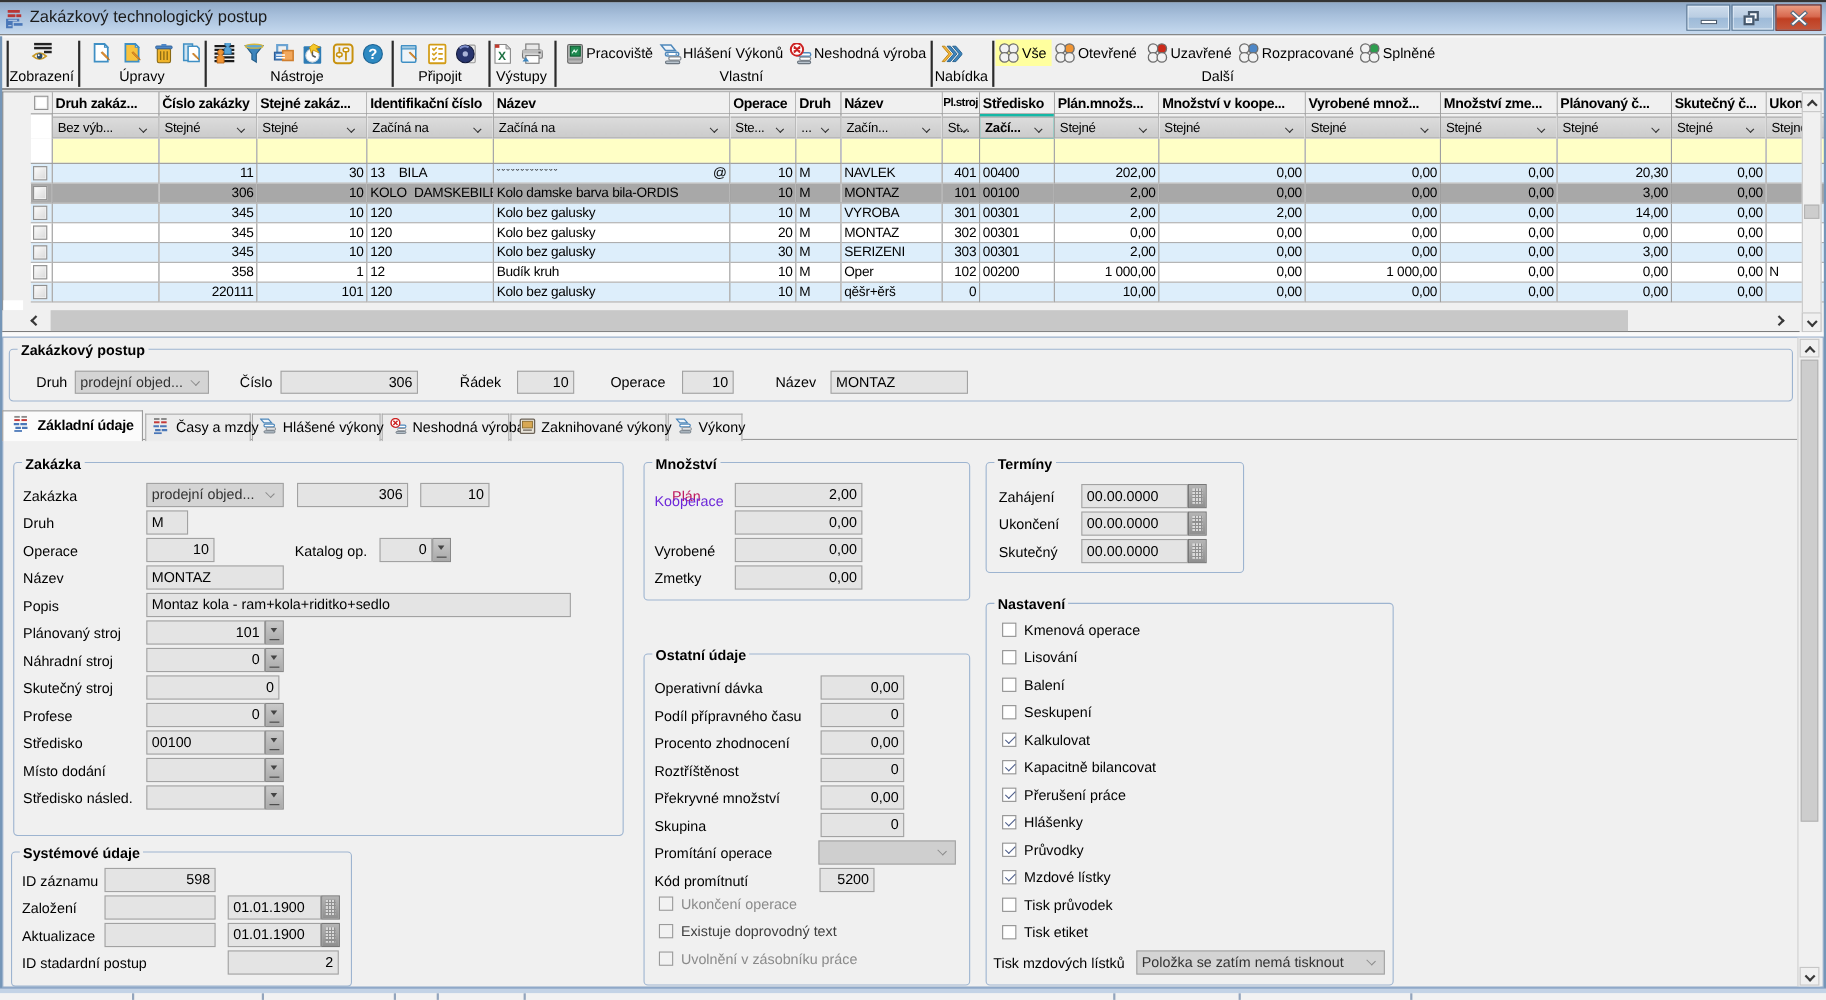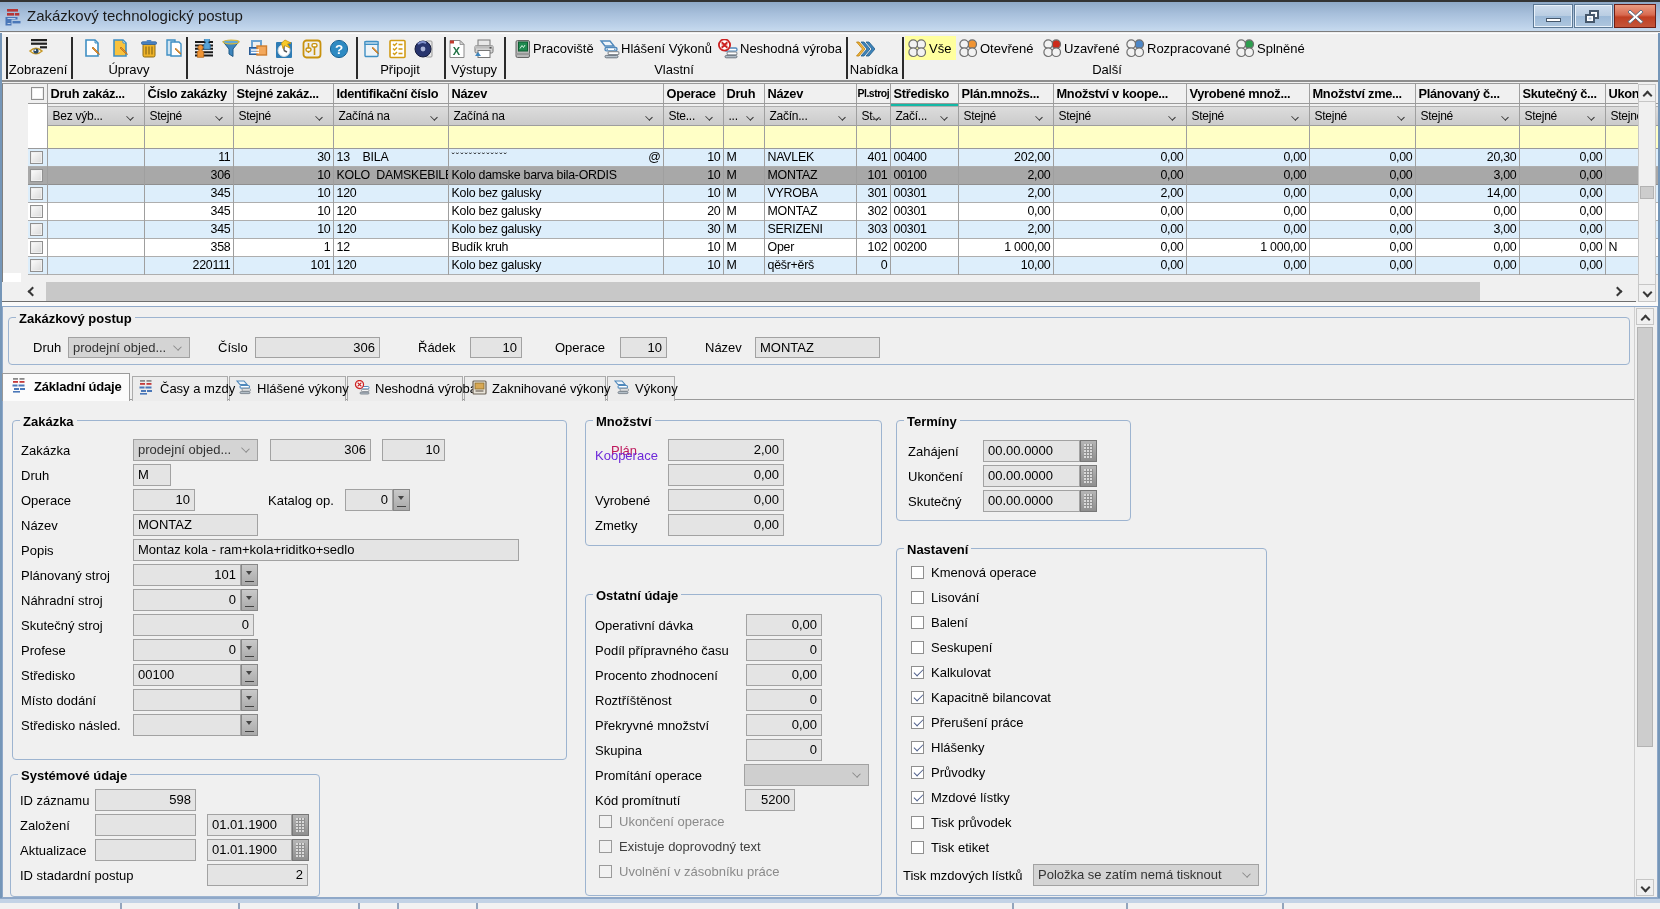--- a/index.html
+++ b/index.html
@@ -325,21 +325,21 @@
           </td>
           <td style="position:relative;background:#f0f0f0;padding:0;">
             <div class="combo">...<b></b></div>
           </td>
           <td style="position:relative;background:#f0f0f0;padding:0;">
             <div class="combo">Začín...<b></b></div>
           </td>
           <td style="position:relative;background:#f0f0f0;padding:0;">
             <div class="combo">St...<b></b></div>
           </td>
-          <td style="position:relative;background:#14b8a6;padding:0;">
+          <td style="position:relative;background:#14b8a6;padding:0;font-weight:bold;">
             <div class="combo">Začí...<b></b></div>
           </td>
           <td style="position:relative;background:#f0f0f0;padding:0;">
             <div class="combo">Stejné<b></b></div>
           </td>
           <td style="position:relative;background:#f0f0f0;padding:0;">
             <div class="combo">Stejné<b></b></div>
           </td>
           <td style="position:relative;background:#f0f0f0;padding:0;">
             <div class="combo">Stejné<b></b></div>

